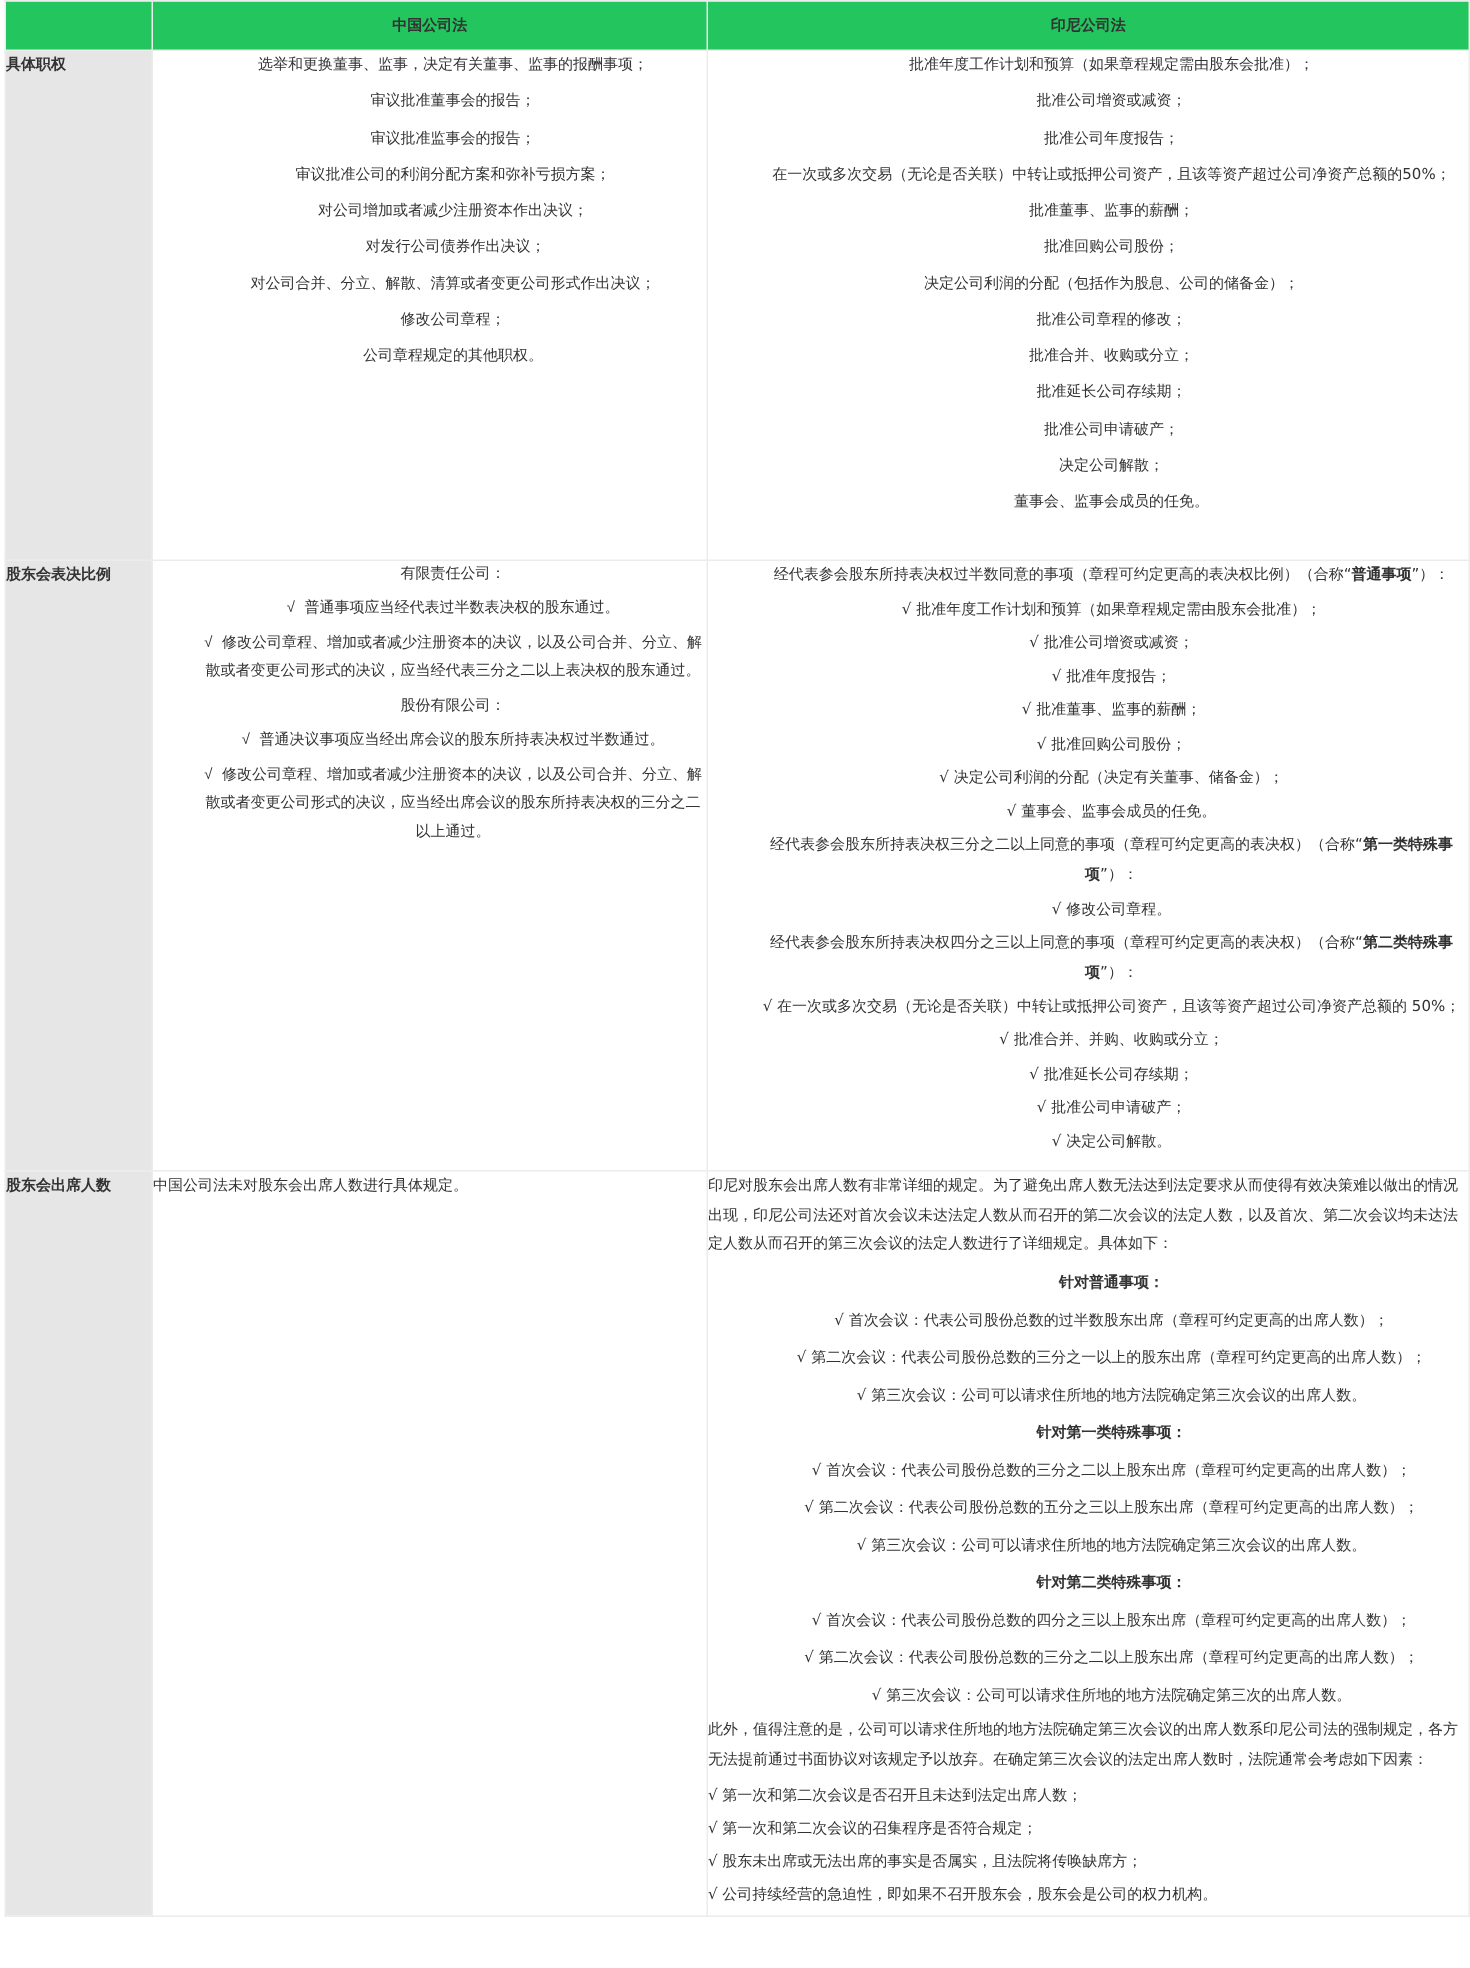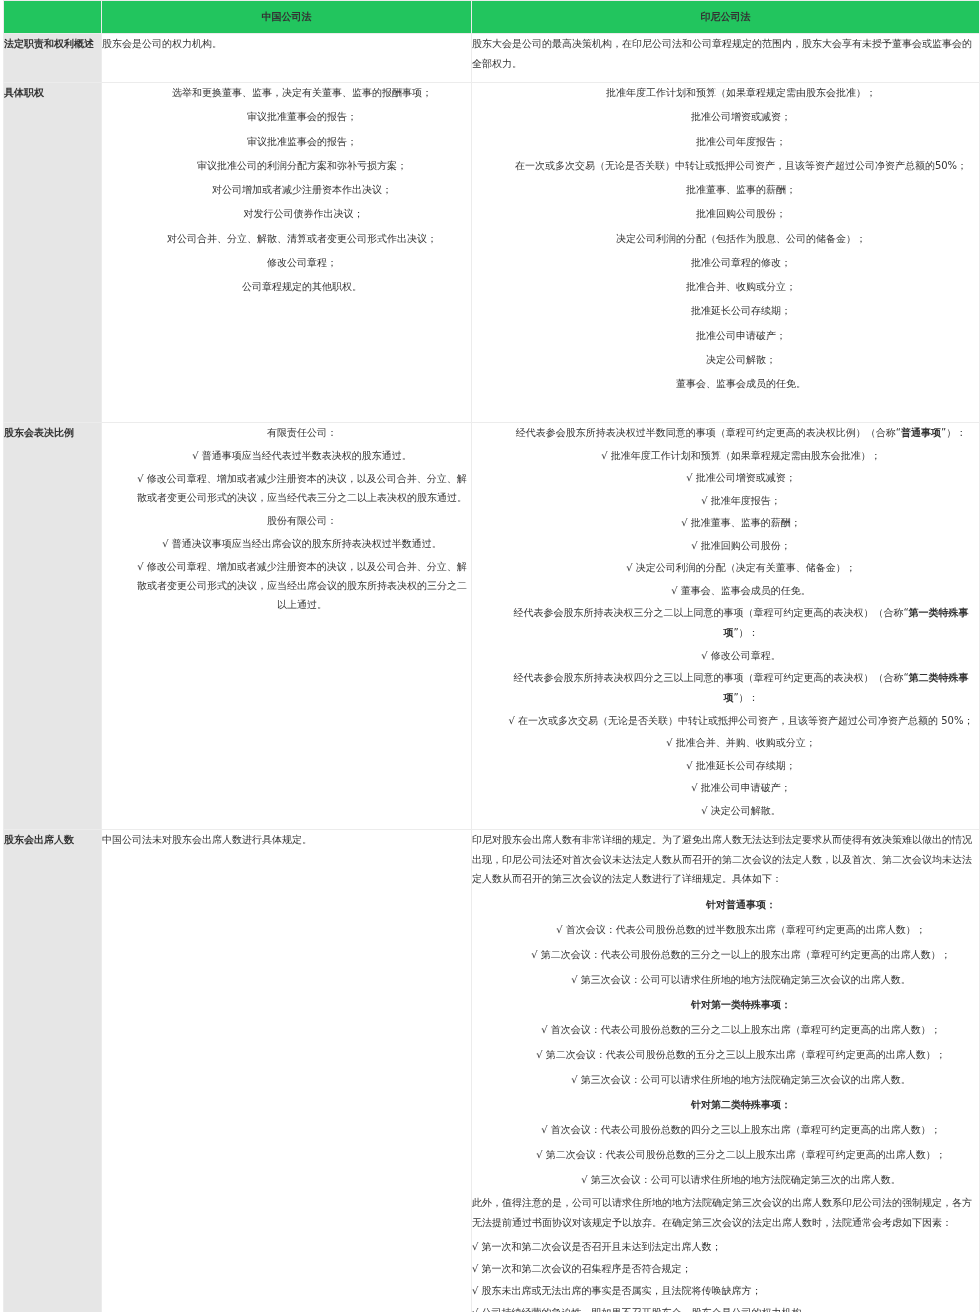--- a/index.html
+++ b/index.html
@@ -13,21 +13,21 @@
   td.lbl { background: #e6e6e6; font-weight: bold; padding: 6px 2px 0 3px; line-height: 20px;
            white-space: nowrap; color: #333; }
   td.c { padding: 4px 1px 4px 4px; }
   td.c p { margin: 0; line-height: 20px; }
   p.ind { margin-left: 31px !important; text-align: center; }
   tr.r1 { height: 49px; }
   tr.r2 { height: 340px; }
   tr.r3 { height: 407px; }
   tr.r4 { height: 438px; }
   .r2 td.c p { margin-bottom: 4.25px; }
-  .r3 td.cn p { line-height: 19px; margin-bottom: 4px; }
+  .r3 td.cn p { line-height: 19px; margin-bottom: 4px; font-family: Liberation Mono, monospace; }
   .r3 td.id p { margin-bottom: 2.5px; }
   .r4 td.id p.intro { line-height: 19.5px; margin-bottom: 6px; }
   .r4 td.id p.gt { margin-bottom: 5px; font-weight: bold; }
   .r4 td.id p.gi { margin-bottom: 5px; }
   .r4 td.id p.gi.last { margin-bottom: 3px; }
   .r4 td.id p.note { margin-bottom: 4px; }
   .r4 td.id p.fac { margin-bottom: 2.3px; }
   b { font-weight: bold; }
 </style>
 </head>
@@ -41,29 +41,20 @@
   </colgroup>
   <thead>
     <tr class="hdr">
       <th></th>
       <th>中国公司法</th>
       <th>印尼公司法</th>
     </tr>
   </thead>
   <tbody>
 
-    <tr class="r1">
-      <td class="lbl">法定职责和权利概述</td>
-      <td class="c cn">
-        <p>股东会是公司的权力机构。</p>
-      </td>
-      <td class="c id">
-        <p>股东大会是公司的最高决策机构，在印尼公司法和公司章程规定的范围内，股东大会享有未授予董事会或监事会的全部权力。</p>
-      </td>
-    </tr>
 
     <tr class="r2">
       <td class="lbl">具体职权</td>
       <td class="c cn">
         <p class="ind">选举和更换董事、监事，决定有关董事、监事的报酬事项；</p>
         <p class="ind">审议批准董事会的报告；</p>
         <p class="ind">审议批准监事会的报告；</p>
         <p class="ind">审议批准公司的利润分配方案和弥补亏损方案；</p>
         <p class="ind">对公司增加或者减少注册资本作出决议；</p>
         <p class="ind">&nbsp;对发行公司债券作出决议；</p>

